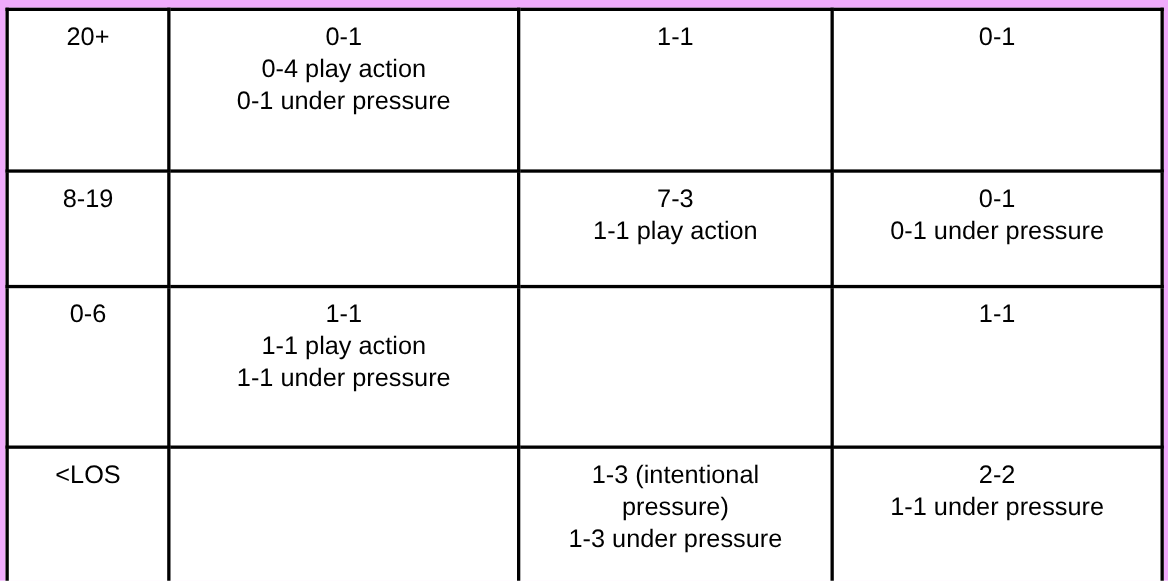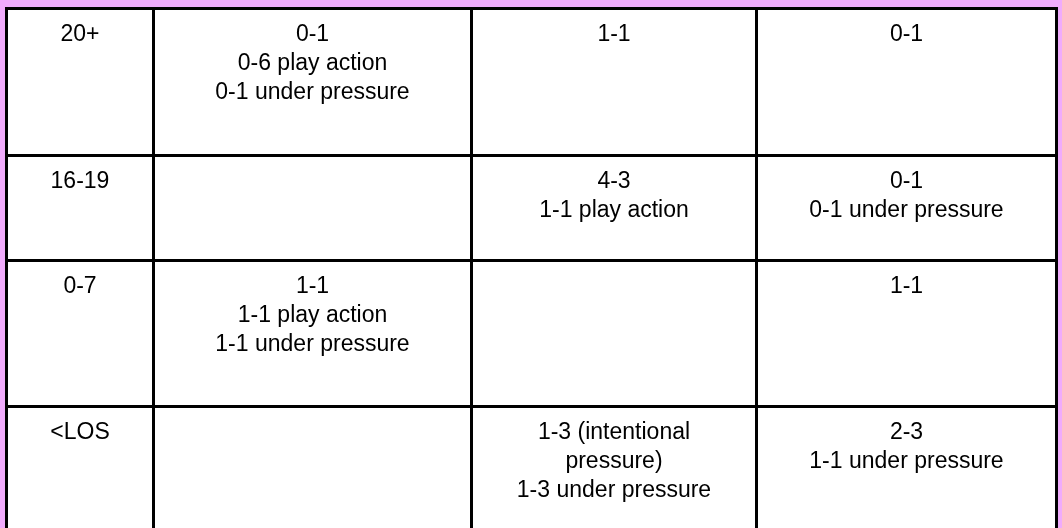--- a/index.html
+++ b/index.html
@@ -82,63 +82,63 @@
 
       <tr class="row-1">
         <td>
           <span class="cell-lines">
             <span>20+</span>
           </span>
         </td>
         <td>
           <span class="cell-lines">
             <span>0-1</span>
-            <span>0-6 play action</span>
+            <span>0-4 play action</span>
             <span>0-1 under pressure</span>
           </span>
         </td>
         <td>
           <span class="cell-lines">
             <span>1-1</span>
           </span>
         </td>
         <td>
           <span class="cell-lines">
             <span>0-1</span>
           </span>
         </td>
       </tr>
 
       <tr class="row-2">
         <td>
           <span class="cell-lines">
-            <span>16-19</span>
+            <span>8-19</span>
           </span>
         </td>
         <td>
           <span class="empty-cell"></span>
         </td>
         <td>
           <span class="cell-lines">
-            <span>4-3</span>
+            <span>7-3</span>
             <span>1-1 play action</span>
           </span>
         </td>
         <td>
           <span class="cell-lines">
             <span>0-1</span>
             <span>0-1 under pressure</span>
           </span>
         </td>
       </tr>
 
       <tr class="row-3">
         <td>
           <span class="cell-lines">
-            <span>0-7</span>
+            <span>0-6</span>
           </span>
         </td>
         <td>
           <span class="cell-lines">
             <span>1-1</span>
             <span>1-1 play action</span>
             <span>1-1 under pressure</span>
           </span>
         </td>
         <td>
@@ -162,21 +162,21 @@
         </td>
         <td>
           <span class="cell-lines">
             <span>1-3 (intentional</span>
             <span>pressure)</span>
             <span>1-3 under pressure</span>
           </span>
         </td>
         <td>
           <span class="cell-lines">
-            <span>2-3</span>
+            <span>2-2</span>
             <span>1-1 under pressure</span>
           </span>
         </td>
       </tr>
 
     </tbody>
   </table>
 
 </div>
 

